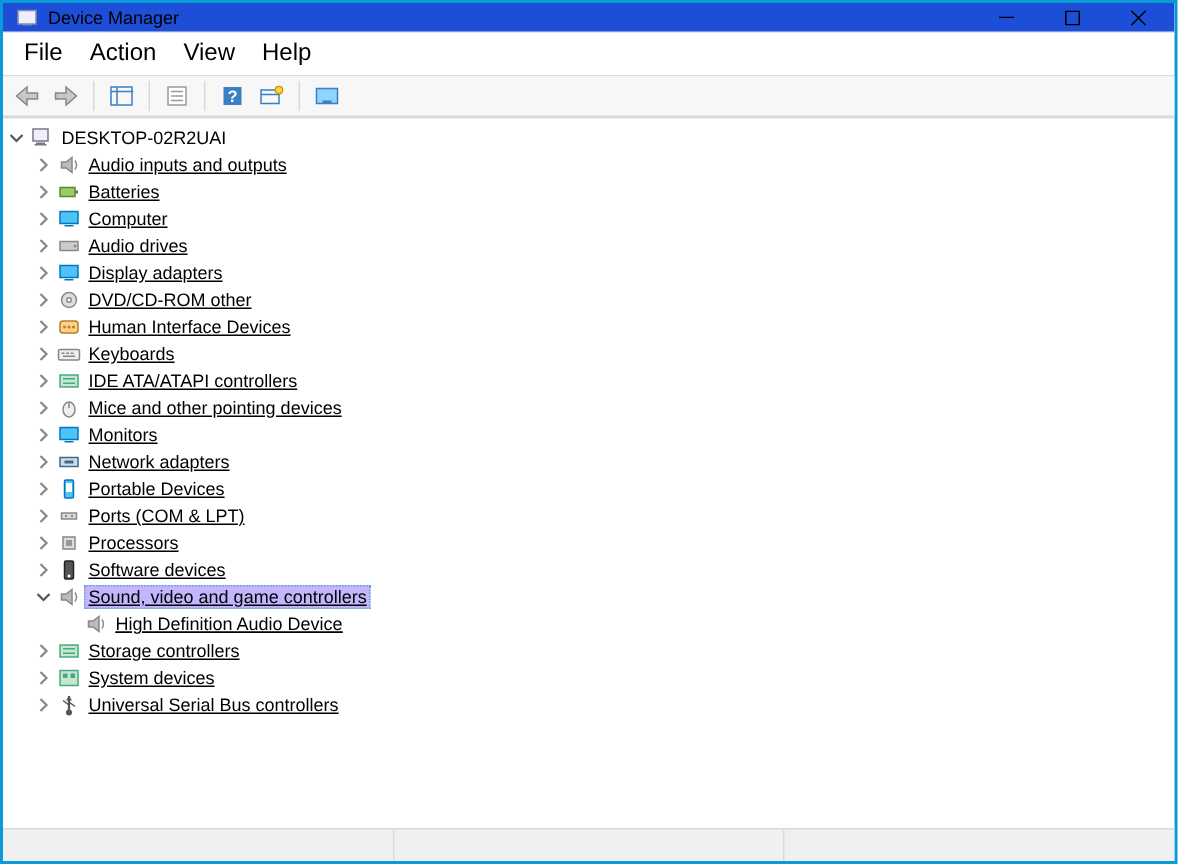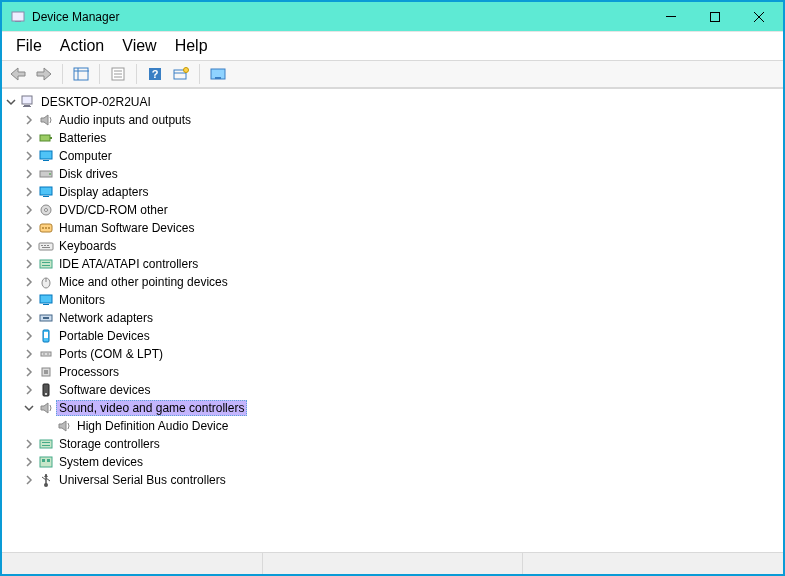--- a/index.html
+++ b/index.html
@@ -8,25 +8,25 @@
   font-size: 12px;
   background: #fff;
   width: 785px;
   height: 576px;
   border: 2px solid #0a9bd6;
   display: flex;
   flex-direction: column;
   overflow: hidden;
 }
 .titlebar {
-  height: 30px;
+  height: 20px;
   display: flex;
   align-items: center;
   padding: 0 2px 0 8px;
-  background: #5eead4;
+  background: #1d4ed8;
   border-bottom: 1px solid #e5e5e5;
 }
 .titlebar .app-icon { width: 16px; height: 16px; margin-right: 6px; display:flex; align-items:center; justify-content:center;}
 .titlebar .title { flex: 1; font-size: 12px; }
 .titlebar .win-controls { display: flex; }
 .titlebar .win-btn {
   width: 44px; height: 28px;
   display: flex; align-items: center; justify-content: center;
   font-size: 14px; color: #000;
 }
@@ -63,21 +63,21 @@
 .statusbar {
   height: 22px;
   border-top: 1px solid #d9d9d9;
   background: #f0f0f0;
   display: flex;
 }
 .statusbar .cell { flex:1; border-right: 1px solid #d9d9d9; }
 .statusbar .cell:last-child { border-right: none; }
 
 .tree { list-style: none; padding-left: 2px; }
-.tree ul { list-style: none; padding-left: 18px; }
+.tree ul { list-style: none; padding-left: 18px; text-decoration: underline; }
 .node {
   display: flex;
   align-items: center;
   height: 18px;
   gap: 2px;
   white-space: nowrap;
 }
 .node .chev {
   width: 14px; height: 14px;
   display: flex; align-items: center; justify-content: center;
@@ -259,21 +259,21 @@
                 <svg width="10" height="10" viewBox="0 0 10 10">
                   <path d="M3 1 L7 5 L3 9" fill="none" stroke="#888" stroke-width="1.5"></path>
                 </svg>
               </span>
               <span class="dev-icon">
                 <svg width="16" height="16" viewBox="0 0 16 16">
                   <rect x="2" y="5" width="12" height="6" fill="#ccc" stroke="#888"></rect>
                   <circle cx="12" cy="8" r="1" fill="#6a6"></circle>
                 </svg>
               </span>
-              <span class="label">Disk drives</span>
+              <span class="label">Audio drives</span>
             </div>
           </li>
           <li>
             <div class="node">
               <span class="chev">
                 <svg width="10" height="10" viewBox="0 0 10 10">
                   <path d="M3 1 L7 5 L3 9" fill="none" stroke="#888" stroke-width="1.5"></path>
                 </svg>
               </span>
               <span class="dev-icon">
@@ -309,21 +309,21 @@
                 </svg>
               </span>
               <span class="dev-icon">
                 <svg width="16" height="16" viewBox="0 0 16 16">
                   <rect x="2" y="4" width="12" height="8" rx="2" fill="#ffd180" stroke="#b08030"></rect>
                   <circle cx="5" cy="8" r="1" fill="#b08030"></circle>
                   <circle cx="8" cy="8" r="1" fill="#b08030"></circle>
                   <circle cx="11" cy="8" r="1" fill="#b08030"></circle>
                 </svg>
               </span>
-              <span class="label">Human Software Devices</span>
+              <span class="label">Human Interface Devices</span>
             </div>
           </li>
           <li>
             <div class="node">
               <span class="chev">
                 <svg width="10" height="10" viewBox="0 0 10 10">
                   <path d="M3 1 L7 5 L3 9" fill="none" stroke="#888" stroke-width="1.5"></path>
                 </svg>
               </span>
               <span class="dev-icon">

